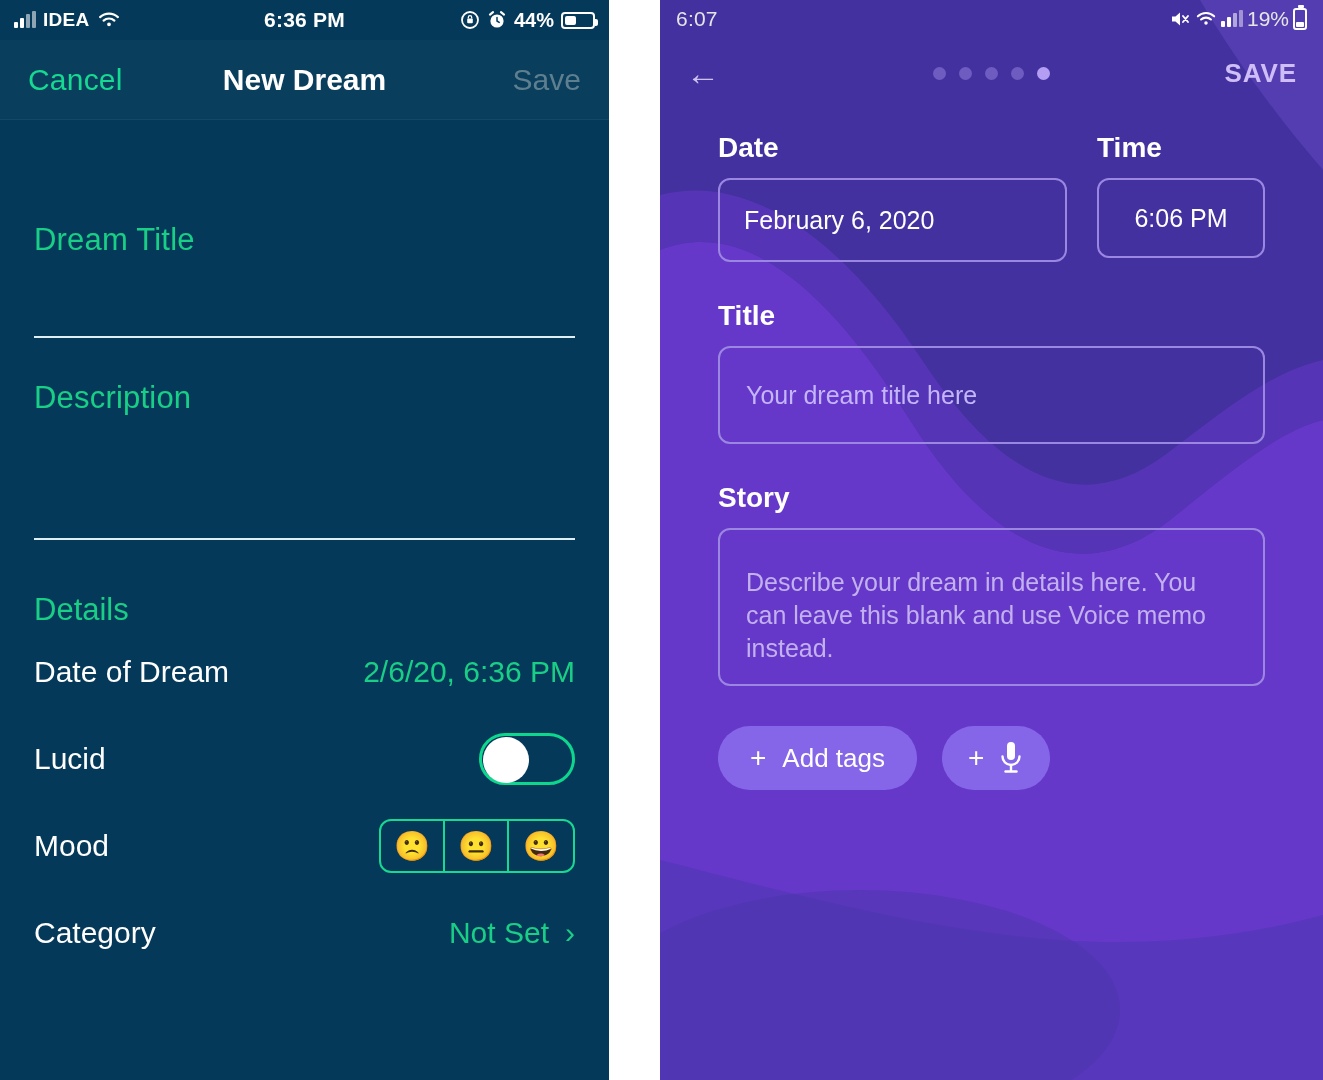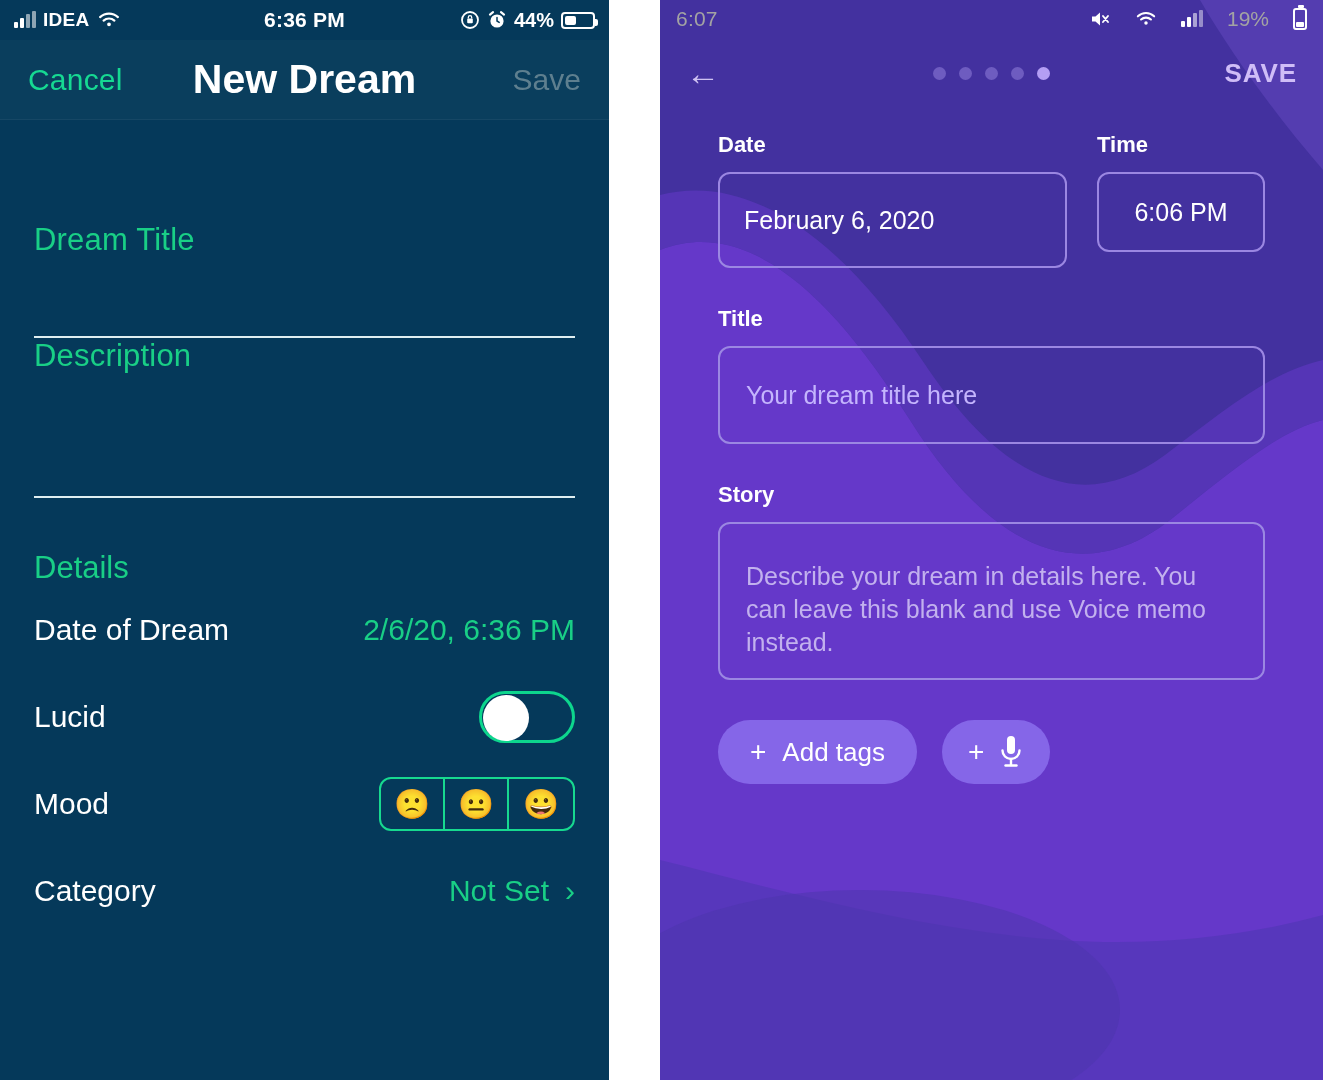--- a/index.html
+++ b/index.html
@@ -53,29 +53,29 @@
 
   .ios-navbar {
     height: 80px;
     background: #0a3e5d;
     display: flex; align-items: center; padding: 0 28px;
     position: relative;
     border-bottom: 1px solid rgba(255,255,255,.05);
   }
   .nav-cancel { color: #16d992; font-size: 30px; letter-spacing: .2px; }
   .nav-title { position: absolute; left: 0; right: 0; text-align: center;
-               color: #fff; font-size: 41px; font-weight: bold; pointer-events: none; }
+               color: #fff; font-size: 30px; font-weight: bold; pointer-events: none; }
   .nav-save { margin-left: auto; color: #5e7f8f; font-size: 30px; z-index: 2; }
 
   .ios-body { padding: 0 34px; }
   .field-block { position: relative; }
   .field-ph { color: #19cf86; font-size: 31px; letter-spacing: .2px; }
   .ft-title { padding-top: 102px; }
   .underline { height: 2px; background: #dfeef0; margin-top: 78px; }
-  .fd-desc { }
+  .fd-desc { padding-top: 42px; }
   .underline2 { height: 2px; background: #dfeef0; margin-top: 122px; }
 
   .section-head { color: #19cf86; font-size: 31px; padding-top: 52px; }
 
   .row {
     display: flex; align-items: center;
     height: 87px;
     color: #ffffff;
   }
   .row-label { font-size: 30px; color: #ffffff; }
@@ -119,56 +119,56 @@
     left: 660px; top: 0;
     width: 663px; height: 1080px;
     background: #43319f;
     overflow: hidden;
   }
   .waves { position: absolute; inset: 0; pointer-events: none; }
 
   .and-statusbar {
     position: relative; z-index: 3;
     height: 38px; display: flex; align-items: center;
-    padding: 8px 16px; color: #a3a3a3;
+    padding: 8px 16px; color: #e5e5e5;
   }
   .and-time { font-size: 21px; letter-spacing: .2px; }
-  .and-right { margin-left: auto; display: flex; align-items: center; gap: 24px; }
+  .and-right { margin-left: auto; display: flex; align-items: center; gap: 4px; }
   .and-pct { font-size: 21px; }
   .batt-a {
     width: 14px; height: 22px; border: 2px solid #fff; border-radius: 3px;
     position: relative;
   }
   .batt-a::before { content:""; position:absolute; left:3px; top:-5px; width:6px; height:3px; background:#fff; border-radius:1px; }
   .batt-a > span { position:absolute; left:1px; right:1px; bottom:1px; height: 28%; background:#fff; border-radius:1px; }
 
   .and-appbar {
     position: relative; z-index: 3;
     height: 70px; display: flex; align-items: center; padding: 0 26px;
   }
   .back-arrow { color: #cfc2f2; font-size: 34px; line-height: 1; }
   .dots { position: absolute; left: 0; right: 0; display: flex; justify-content: center;
           gap: 13px; pointer-events: none; }
   .dots span { width: 13px; height: 13px; border-radius: 50%; background: #6e5cc0; }
   .dots span.on { background: #b49ef4; }
   .and-save { margin-left: auto; color: #cfbdf7; font-size: 26px; font-weight: bold; letter-spacing: .9px; z-index:3; }
 
   .and-body { position: relative; z-index: 3; padding: 24px 58px 0 58px; }
-  .fld-label { color: #ffffff; font-size: 22px; font-weight: bold; margin-bottom: 14px; }
+  .fld-label { color: #ffffff; font-size: 28px; font-weight: bold; margin-bottom: 14px; }
   .dt-row { display: flex; gap: 30px; }
   .dt-date { flex: 1 1 auto; }
   .dt-time { flex: 0 0 168px; }
   .inp {
     border: 2px solid #9b87e2;
     border-radius: 12px;
     color: #ffffff;
     font-size: 25px;
     display: flex; align-items: center;
   }
-  .inp.date { height: 96px; padding: 0 24px; }
+  .inp.date { height: 84px; padding: 0 24px; }
   .inp.time { height: 80px; padding: 1px; justify-content: center; }
   .inp.title { height: 98px; padding: 0 26px; color: #c4b5fd; }
   .inp.story {
     height: 158px; padding: 36px 26px; color: #c2b1ee;
     align-items: flex-start; line-height: 1.32; display: block;
   }
   .gap-lg { height: 38px; }
 
   .btn-row { display: flex; gap: 25px; padding-top: 40px; }
   .pill {

